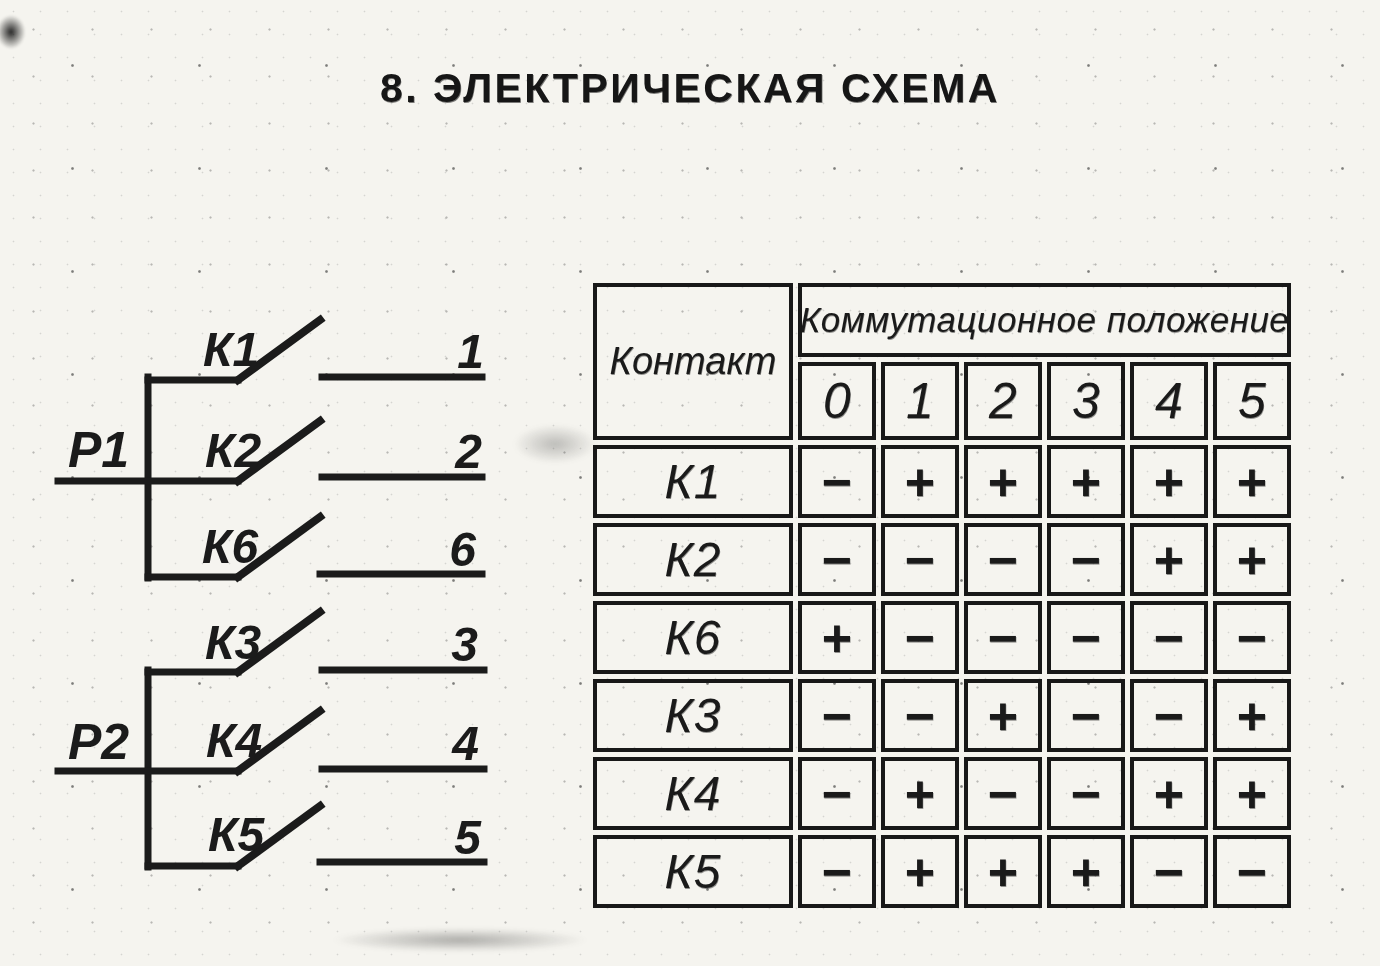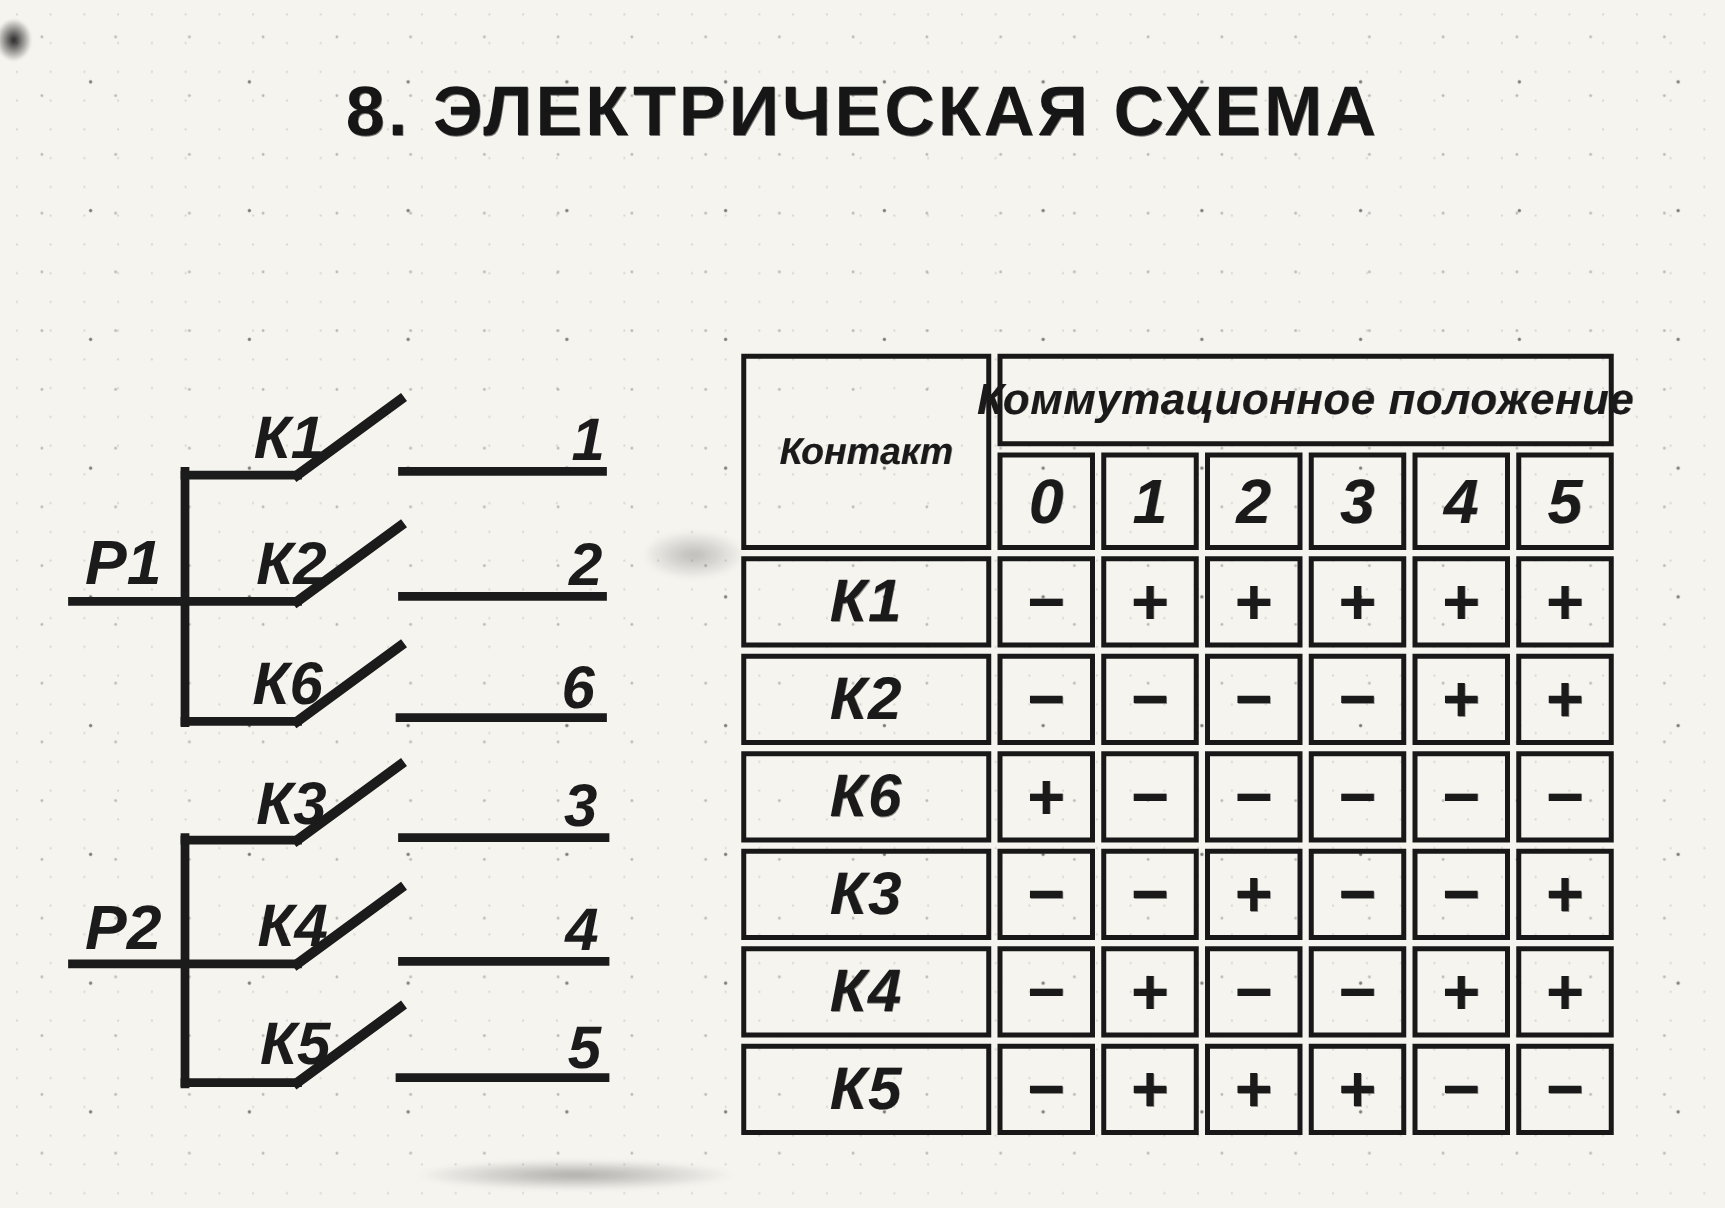--- a/index.html
+++ b/index.html
@@ -17,21 +17,21 @@
     background-position: 9px 14px, 4px 6px, 0 0;
   }
 
   
   .title-block {
     position: absolute;
     left: 0; top: 64px;
     width: 100%;
     text-align: center;
     font-weight: 700;
-    font-size: 56px;
+    font-size: 41px;
     line-height: 49px;
     letter-spacing: 2.5px;
     color: #161616;
     text-shadow: 0.6px 0.6px 0 rgba(20,20,20,0.55);
   }
 
   
   svg.schematic { position: absolute; left: 0; top: 0; }
   .wire { stroke: #1b1b1b; stroke-width: 7; fill: none; stroke-linecap: square; }
   .arm  { stroke-width: 8; }
@@ -50,25 +50,25 @@
     grid-template-columns: 200px repeat(6, 78px);
     grid-template-rows: 74px 78px repeat(6, 73px);
     gap: 5px;
   }
   .cell {
     border: 4px solid #181818;
     display: flex;
     align-items: center;
     justify-content: center;
     font-style: italic;
-    font-weight: 700;
+    font-weight: 400;
     white-space: nowrap;
     text-shadow: 0.5px 0.5px 0 rgba(20,20,20,0.45);
   }
-  .cell-contact-header { grid-column: 1; grid-row: 1 / span 2; font-size: 30px; }
+  .cell-contact-header { grid-column: 1; grid-row: 1 / span 2; font-size: 38px; }
   .cell-pos-header     { grid-column: 2 / span 6; grid-row: 1; font-size: 35px; letter-spacing: 0.5px; }
   .cell-pos-num        { font-size: 50px; }
   .cell-contact-name   { font-size: 48px; letter-spacing: 1px; }
   .cell-value          { font-size: 52px; font-style: normal; font-weight: 700; }
 
   
   .smudge { position: absolute; border-radius: 50%; pointer-events: none; }
   .smudge-1 { left: 500px; top: 418px; width: 110px; height: 52px;
               background: radial-gradient(closest-side, rgba(60,60,60,0.30), transparent 75%); filter: blur(2px); }
   .smudge-2 { left: 300px; top: 925px; width: 320px; height: 30px;

